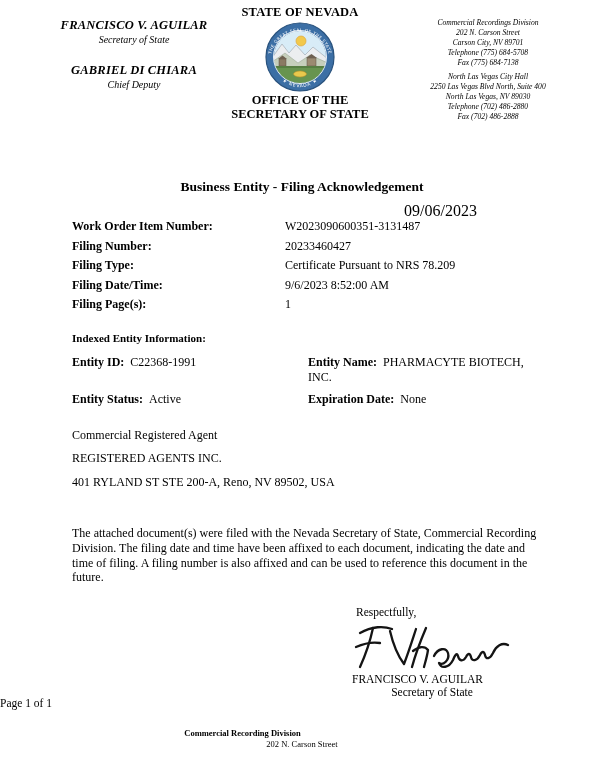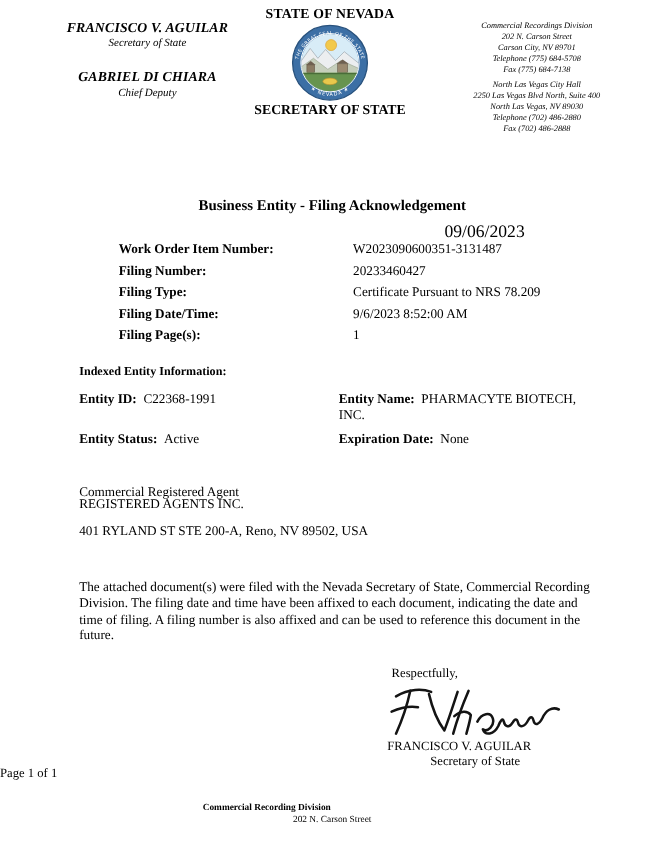--- a/index.html
+++ b/index.html
@@ -17,34 +17,34 @@
   .hdr-center .seal-wrap{margin:2px auto 2px auto;width:70px;height:70px;}
   .hdr-center .office{font-size:12.5px;font-weight:bold;line-height:13.5px;}
   .hdr-right{position:absolute;right:14px;top:18px;width:204px;text-align:center;
     font-style:italic;font-size:7.6px;line-height:10px;}
   .hdr-right .grp2{margin-top:4px;}
   
   .doc-title{position:absolute;left:0;top:179px;width:604px;text-align:center;
     font-size:13.5px;font-weight:bold;}
   .doc-date{position:absolute;top:202px;right:127px;font-size:16px;}
   
-  .fields{position:absolute;left:72px;top:219px;width:480px;font-size:12px;margin-left:36px;}
+  .fields{position:absolute;left:72px;top:219px;width:480px;font-size:12px;}
   .frow{display:flex;height:19.5px;align-items:flex-start;}
   .frow .lbl{width:213px;font-weight:bold;flex:0 0 auto;}
   .frow .val{flex:1;}
   
   .idx-head{position:absolute;left:72px;top:332px;font-size:11px;font-weight:bold;}
   .idx-row1{position:absolute;left:72px;top:355px;width:480px;font-size:12px;}
   .idx-row2{position:absolute;left:72px;top:392px;width:480px;font-size:12px;}
   .idx-col-l{position:absolute;left:0;top:0;width:230px;}
   .idx-col-r{position:absolute;left:236px;top:0;width:238px;}
   .b{font-weight:bold;}
   .vgap{margin-left:6px;}
   
-  .agent-1{position:absolute;left:72px;top:428px;font-size:12px;margin-top:12px;}
+  .agent-1{position:absolute;left:72px;top:428px;font-size:12px;}
   .agent-2{position:absolute;left:72px;top:451px;font-size:12px;}
   .agent-3{position:absolute;left:72px;top:475px;font-size:12px;}
   
   .body-par{position:absolute;left:72px;top:526px;width:472px;font-size:12px;line-height:14.8px;}
   
   .sig-block{position:absolute;left:352px;top:606px;width:170px;}
   .sig-salutation{font-size:11.5px;margin-left:4px;}
   .sig-svg{display:block;margin:2px 0 0 0;}
   .sig-name{font-size:11.5px;margin-top:1px;text-align:left;}
   .sig-title{font-size:11.5px;text-align:center;width:160px;margin-top:1px;}
@@ -94,20 +94,21 @@
           <ellipse cx="35" cy="52" rx="6.5" ry="3" fill="#e9c84c" stroke="#b8922f" stroke-width="0.6"></ellipse>
         </g>
         <text class="seal-ring-text" font-size="4.3" letter-spacing="0.4">
           <textPath href="#arcTop" startOffset="50%" text-anchor="middle">THE GREAT SEAL OF THE STATE</textPath>
         </text>
         <text class="seal-ring-text" font-size="4.6" letter-spacing="0.8">
           <textPath href="#arcBot" startOffset="50%" text-anchor="middle">★ NEVADA ★</textPath>
         </text>
       </svg>
     </div>
+    <div class="office">OFFICE OF THE</div>
     <div class="office">SECRETARY OF STATE</div>
   </div>
 
   <div class="hdr-right">
     <div class="grp1">
       <div>Commercial Recordings Division</div>
       <div>202 N. Carson Street</div>
       <div>Carson City, NV 89701</div>
       <div>Telephone (775) 684-5708</div>
       <div>Fax (775) 684-7138</div>

